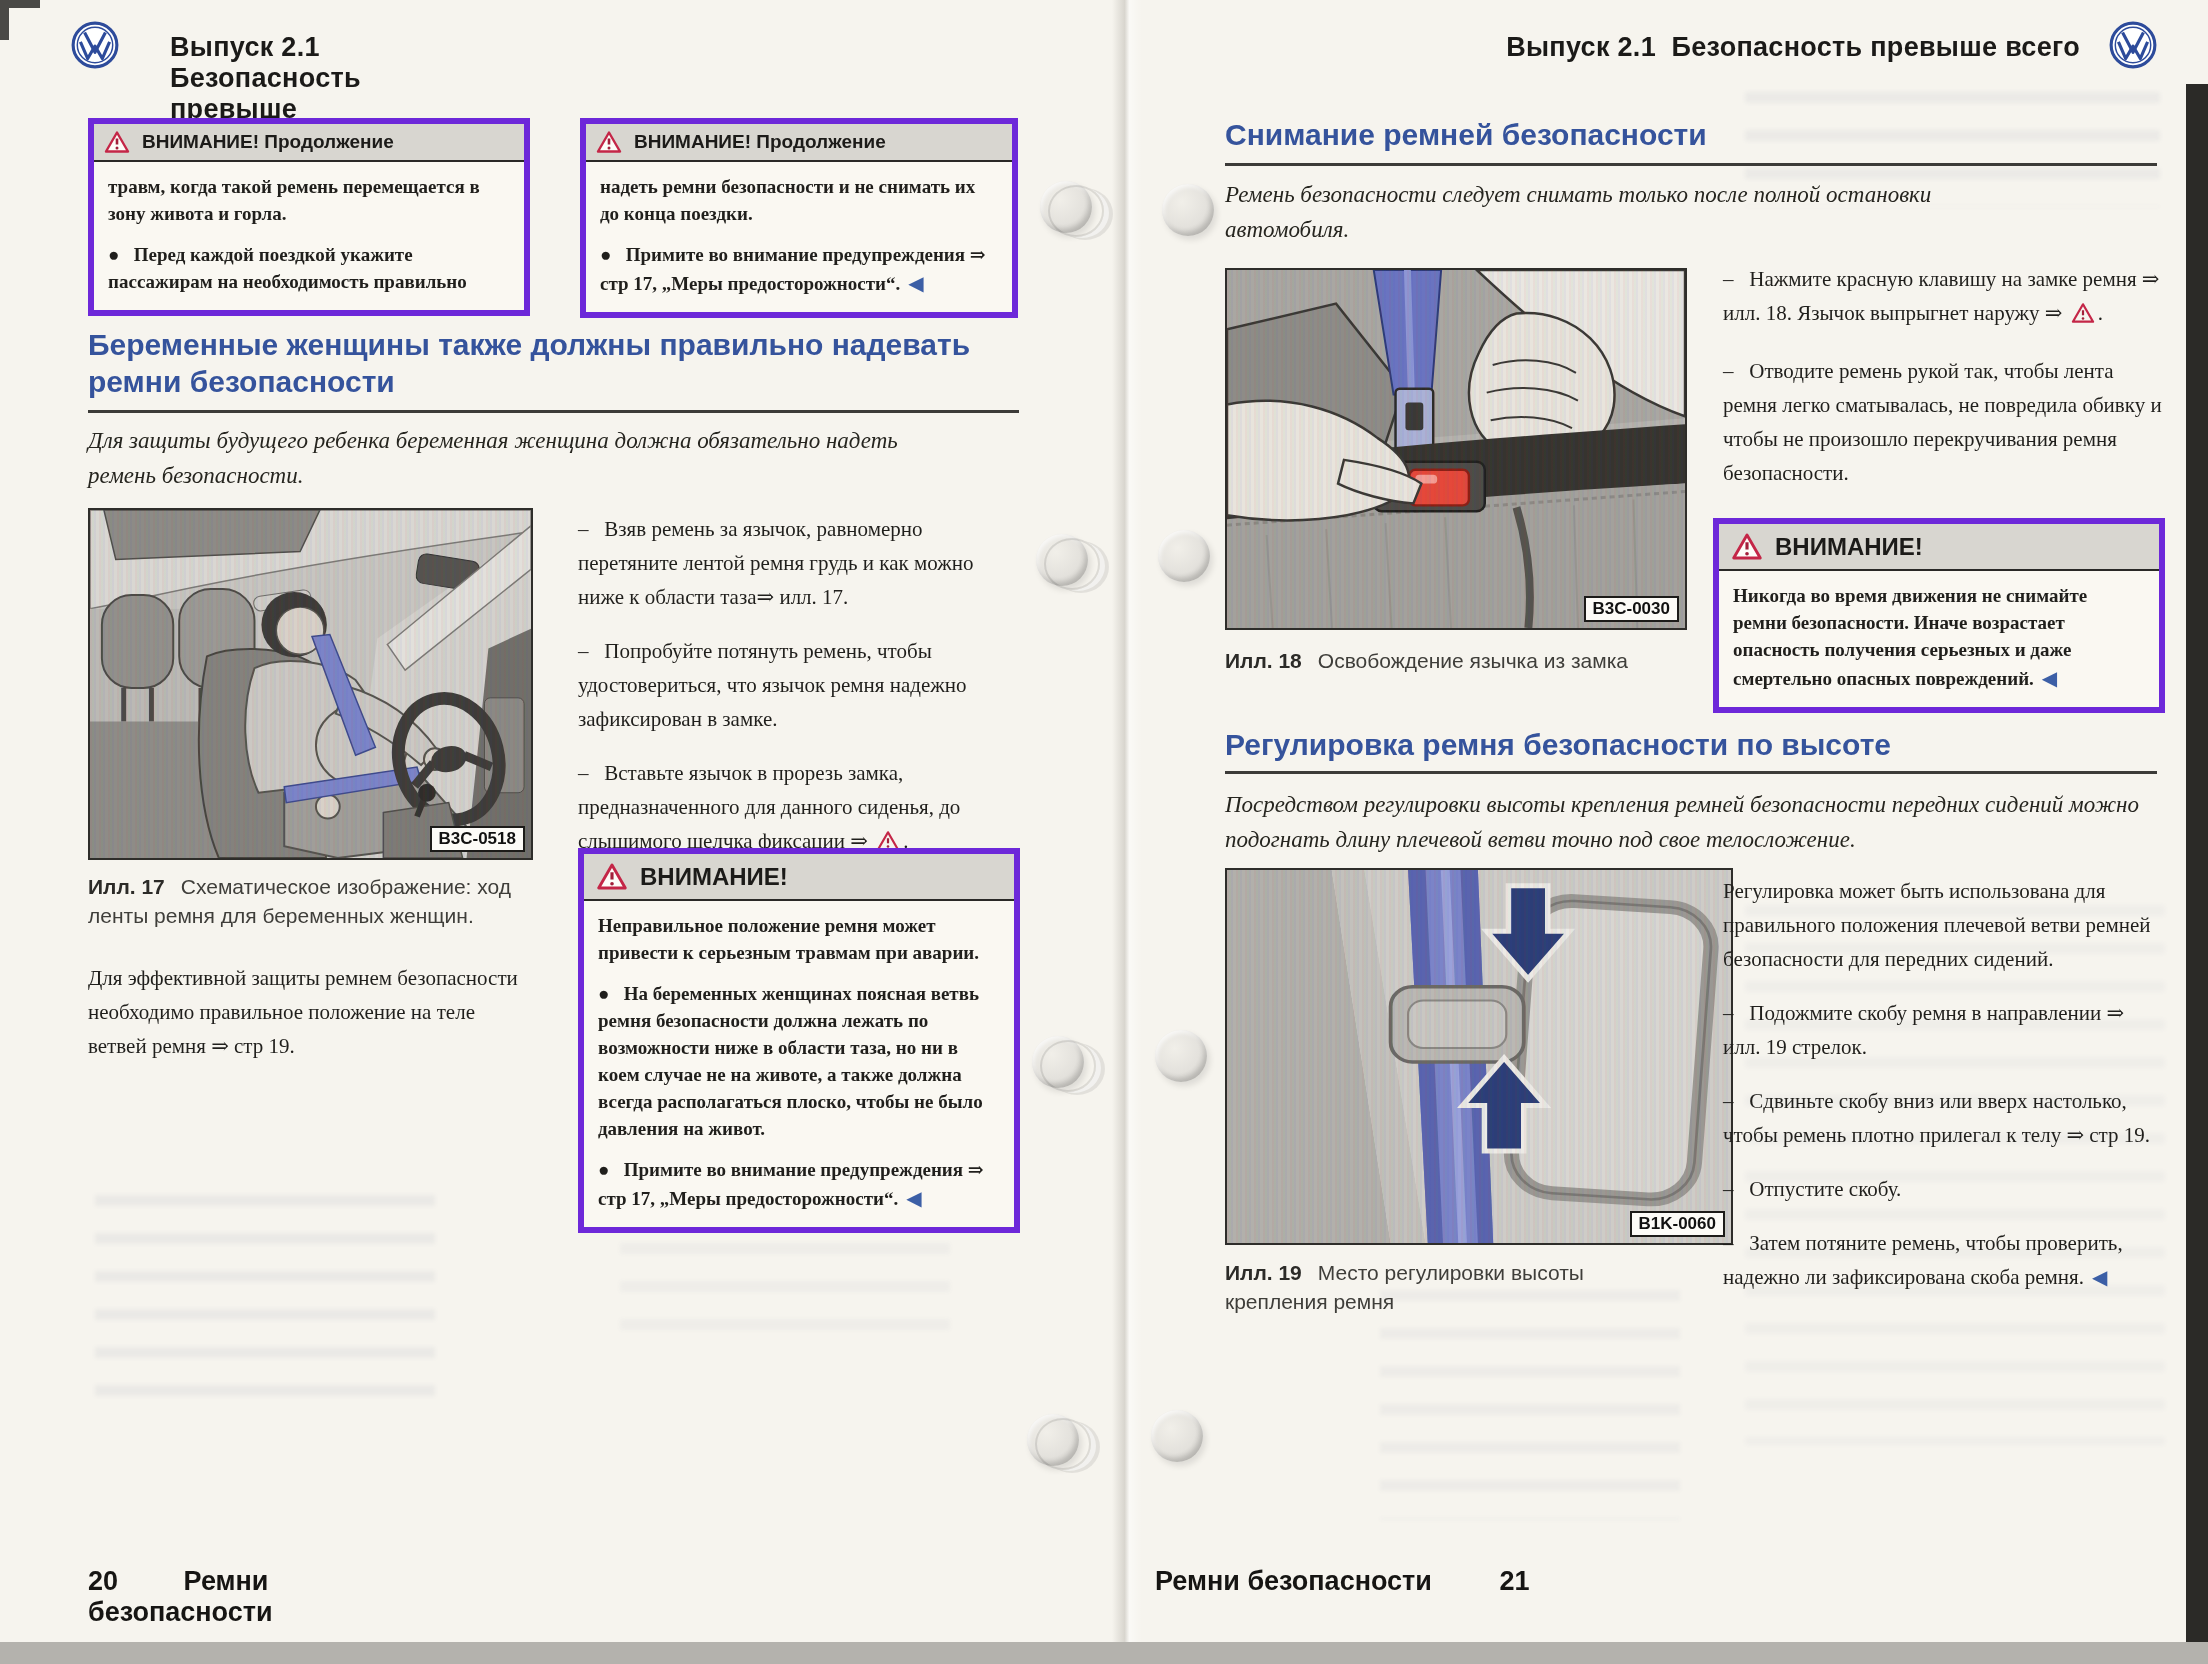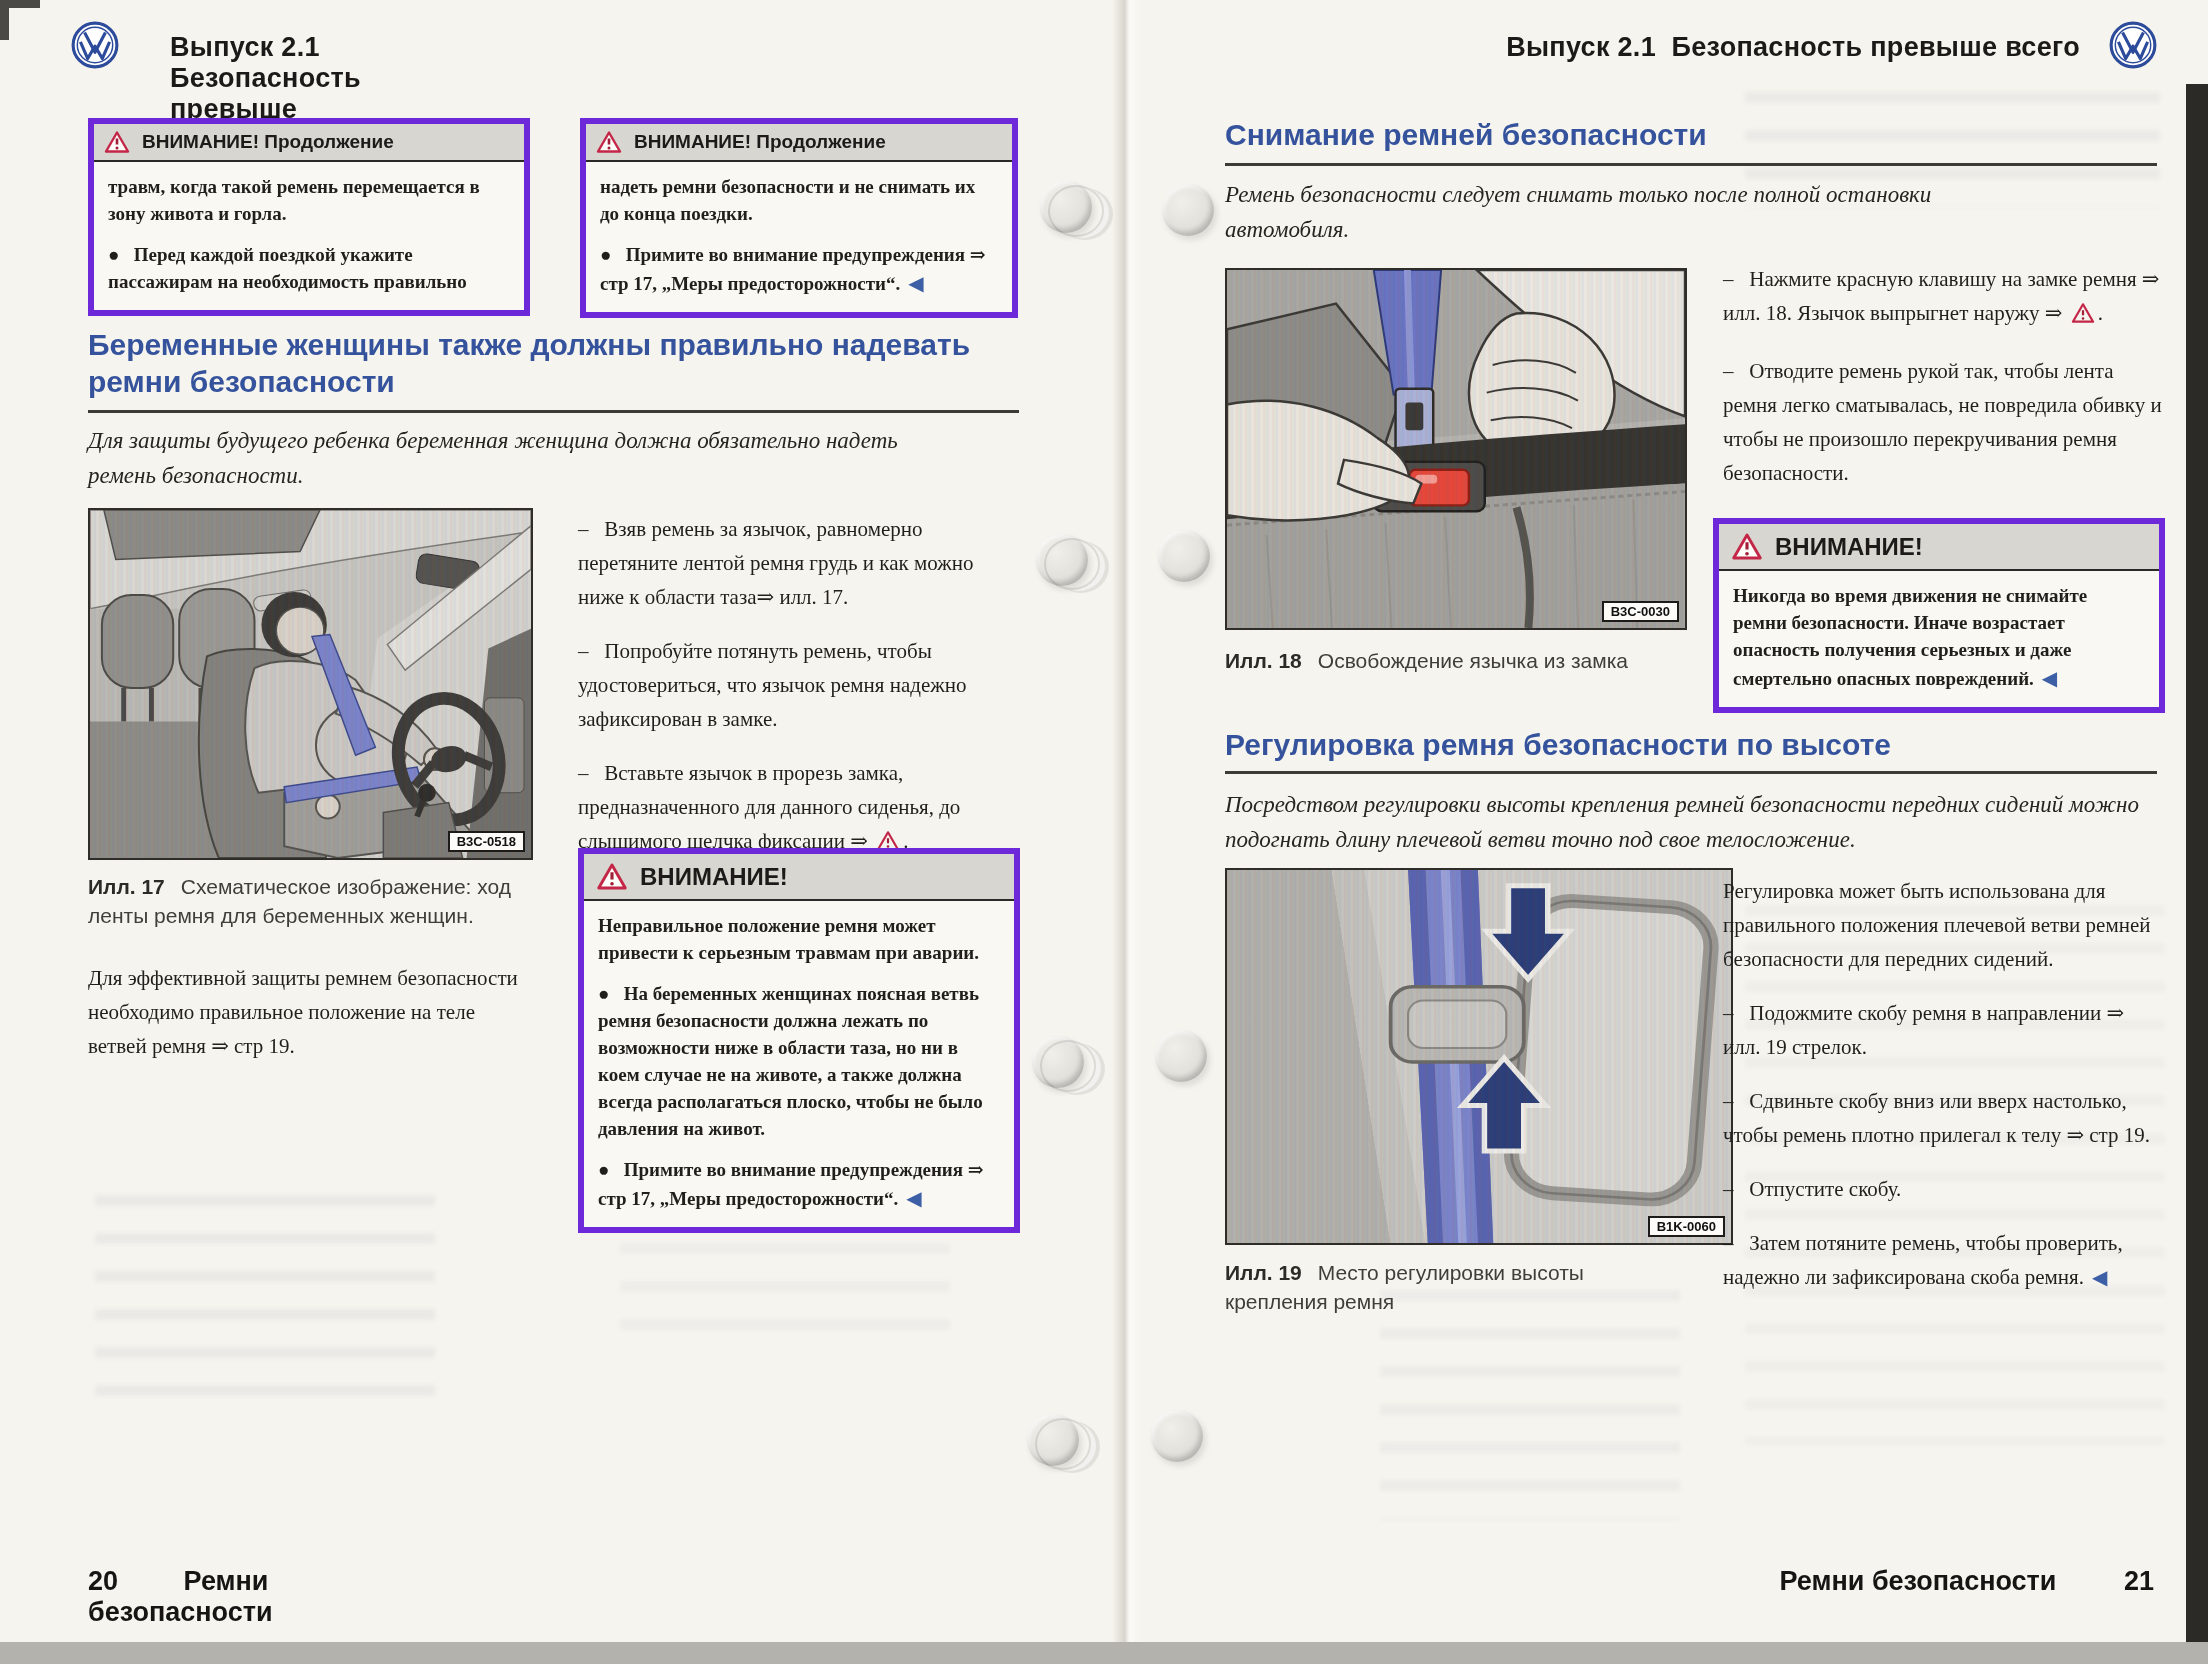--- a/index.html
+++ b/index.html
@@ -30,21 +30,21 @@
   .warnbox-body p{margin:0 0 14px;}
   .warnbox-body p.last{margin-bottom:0;}
   .end-marker{font-family:"DejaVu Sans",sans-serif;color:#3c5fa6;margin-left:8px;font-size:20px;}
   .inline-warn{display:inline-block;vertical-align:-4px;margin:0 3px;}
   .figure{position:absolute;border:2px solid #2e2d2a;background:#c6c4bf;overflow:hidden;box-sizing:border-box;}
   .figure svg{position:absolute;left:0;top:0;width:100%;height:100%;}
   .scan-noise{position:absolute;left:0;top:0;right:0;bottom:0;pointer-events:none;
     background:repeating-linear-gradient(90deg,rgba(200,40,40,.05) 0 2px,rgba(40,160,60,.045) 2px 4px,
                rgba(50,60,200,.05) 4px 6px,rgba(255,255,255,0) 6px 9px);}
   .fig-code{position:absolute;right:6px;bottom:6px;background:#fcfbf7;border:2px solid #1c1b19;
-            font-family:"Liberation Sans","DejaVu Sans",sans-serif;font-weight:bold;font-size:13px;
+            font-family:"Liberation Sans","DejaVu Sans",sans-serif;font-weight:bold;font-size:17px;
             padding:1px 7px;color:#111;z-index:3;}
   .hole{position:absolute;width:52px;height:52px;border-radius:50%;z-index:30;
         background:radial-gradient(circle at 38% 35%,#f1efe9 0%,#e3e1dc 55%,#cfcdc8 100%);
         box-shadow:inset -3px -4px 5px rgba(0,0,0,.16),inset 2px 3px 4px rgba(255,255,255,.7),
                    3px 4px 6px rgba(0,0,0,.10);}
   .hole.ringed::after{content:"";position:absolute;left:8px;top:4px;width:52px;height:48px;border-radius:50%;
         border:2px solid rgba(0,0,0,.10);box-shadow:6px 2px 0 -1px rgba(255,255,255,.55),9px 3px 0 0 rgba(0,0,0,.08);}
   .gutter{position:absolute;left:1112px;top:0;width:30px;height:1664px;z-index:20;pointer-events:none;
         background:linear-gradient(90deg,rgba(0,0,0,0) 0%,rgba(110,104,94,.22) 42%,rgba(255,255,255,.5) 58%,rgba(0,0,0,0) 100%);}
   .ghost{position:absolute;z-index:0;pointer-events:none;filter:blur(2px);
@@ -318,21 +318,21 @@
     </div>
 
     <div class="abs" style="left:1723px;top:874px;width:442px;">
       <p class="body-text">Регулировка может быть использована для правильного положения плечевой ветви ремней безопасности для передних сидений.</p>
       <p class="body-text">–&nbsp;&nbsp; Подожмите скобу ремня в направлении ⇒ илл. 19 стрелок.</p>
       <p class="body-text">–&nbsp;&nbsp; Сдвиньте скобу вниз или вверх настолько, чтобы ремень плотно прилегал к телу ⇒ стр 19.</p>
       <p class="body-text">–&nbsp;&nbsp; Отпустите скобу.</p>
       <p class="body-text last"><span>–&nbsp;&nbsp; Затем потяните ремень, чтобы проверить, надежно ли зафиксирована скоба ремня.</span><span class="end-marker">◀</span></p>
     </div>
 
-    <div class="abs footer" style="left:1216px;top:1566px;width:938px;text-align:right;">
+    <div class="abs footer" style="left:1155px;top:1566px;width:938px;">
       <span>Ремни безопасности</span>
       <span style="margin-left:60px;">21</span>
     </div>
   </div>
 
   <div class="gutter"></div>
 
   <div class="hole ringed" style="left:1040px;top:181px;"></div>
   <div class="hole" style="left:1162px;top:184px;"></div>
   <div class="hole ringed" style="left:1036px;top:534px;"></div>

